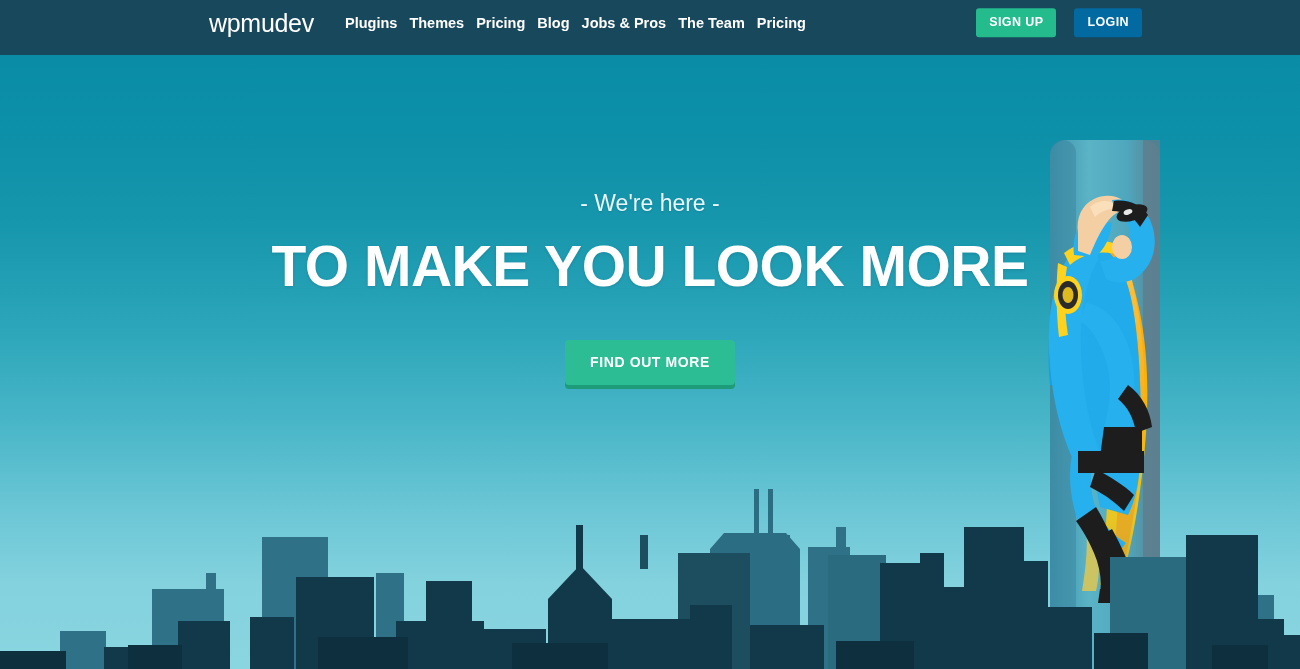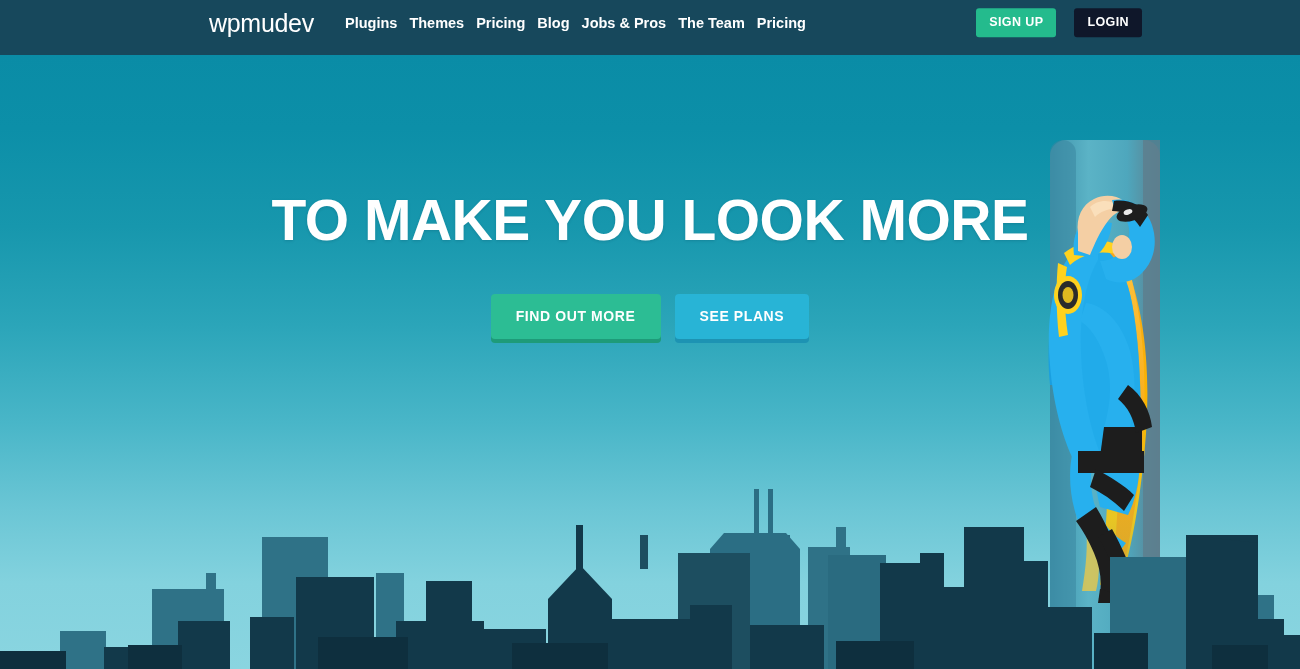--- a/index.html
+++ b/index.html
@@ -62,21 +62,21 @@
     font-size: 12.5px;
     font-weight: 700;
     letter-spacing: 0.4px;
     padding: 8px 13px 9px;
     border-radius: 3px;
     cursor: pointer;
     line-height: 1;
     white-space: nowrap;
   }
   .nav-btn.signup { background: #24bb8d; }
-  .nav-btn.login  { background: #0f172a; }
+  .nav-btn.login  { background: #0369a1; }
 
   
   .hero {
     position: absolute; top: 55px; left: 0;
     width: 1300px; height: 614px;
     background: linear-gradient(to bottom,
         #0a8ca6 0%,
         #0c8fa8 12%,
         #1797ad 28%,
         #2ba5b9 44%,
@@ -345,21 +345,21 @@
         <rect x="128" y="176" width="54" height="24"></rect>
         <rect x="318" y="168" width="90" height="32"></rect>
         <rect x="512" y="174" width="96" height="26"></rect>
         <rect x="836" y="172" width="78" height="28"></rect>
         <rect x="1094" y="164" width="54" height="36"></rect>
         <rect x="1212" y="176" width="56" height="24"></rect>
       </g>
     </svg>
 
     <div class="hero-content">
+      <div class="eyebrow">- We're here -</div>
       <h1 class="headline">TO MAKE YOU LOOK MORE</h1>
       <div class="cta-row">
         <button class="cta primary">FIND OUT MORE</button>
-        <button class="cta secondary">SEE PLANS</button>
       </div>
     </div>
 
   </section>
 </div>
 
 </body></html>

